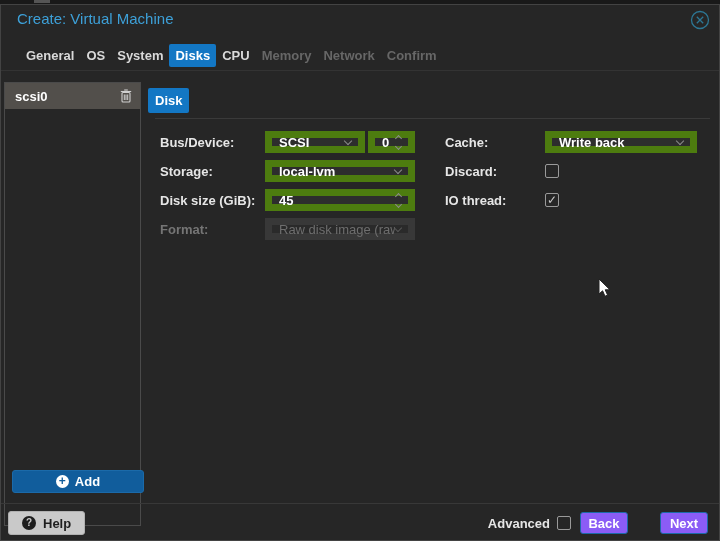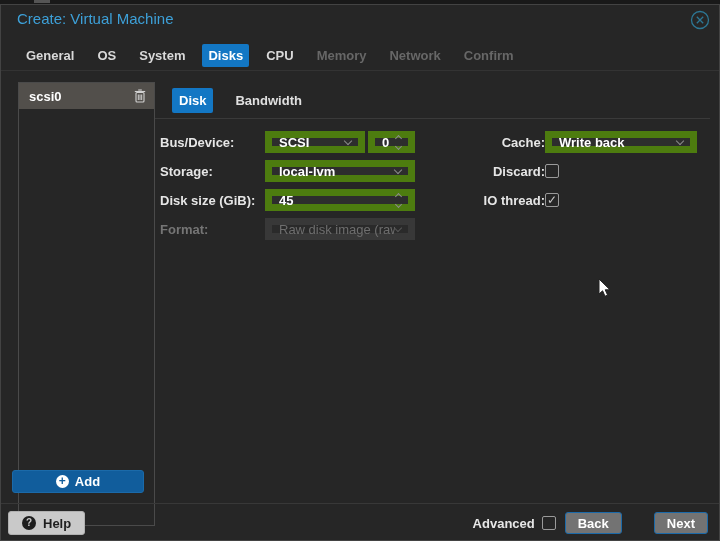--- a/index.html
+++ b/index.html
@@ -6,43 +6,43 @@
   body { font-family:"Liberation Sans", sans-serif; }
   .screen { position:relative; width:720px; height:541px; background:#191919; overflow:hidden; }
 
   .artifact { position:absolute; left:34px; top:0; width:16px; height:3px; background:#555; }
 
   .dialog-bg { position:absolute; left:0; right:0; top:4px; bottom:0; background:#262626; border:1px solid #434343; }
 
   .title { position:absolute; left:17px; top:10px; font-size:15px; color:#3da0d8; }
   .close-btn { position:absolute; right:10px; top:10px; width:20px; height:20px; cursor:pointer; }
 
-  .tabs { position:absolute; left:20px; top:44px; display:flex; gap:11px; align-items:center;justify-content:center; }
+  .tabs { position:absolute; left:20px; top:44px; display:flex; align-items:center;justify-content:center; }
   .tab { font-size:13px; font-weight:600; color:#d9d9d9; padding:4px 6px; border-radius:2px; cursor:pointer; }
   .tab.active { background:#1377c4; color:#fff; }
   .tab.disabled { color:#676767; }
   .tab-divider { position:absolute; left:1px; right:1px; top:70px; height:1px; background:#333; }
 
-  .sidebar { position:absolute; left:18px; top:82px; width:137px; height:444px; border:1px solid #4a4a4a; background:#262626; }
+  .sidebar { position:absolute; left:4px; top:82px; width:137px; height:444px; border:1px solid #4a4a4a; background:#262626; }
   .sidebar-item { height:26px; background:#524f4b; display:flex; align-items:center; justify-content:space-between; padding:0 8px 0 10px; color:#fff; font-size:13px; font-weight:600; cursor:pointer; }
   .trash { width:12px; height:14px; cursor:pointer; }
 
   .add-btn { position:absolute; left:12px; top:470px; width:132px; height:23px; background:#115d9c; border:1px solid #1b6aa9; border-radius:3px; color:#fff; font-size:13px; font-weight:600; display:flex; align-items:center; justify-content:center; gap:6px; cursor:pointer; }
   .plus-circle { width:13px; height:13px; border-radius:50%; background:#fff; color:#115d9c; font-size:12px; font-weight:700; line-height:13px; text-align:center; }
 
-  .subtabs { position:absolute; left:172px; top:88px; display:flex; gap:15px; align-items:center;justify-content:flex-end; }
+  .subtabs { position:absolute; left:148px; top:88px; display:flex; gap:26px; align-items:center;justify-content:flex-end; }
   .subtab { font-size:13px; font-weight:600; color:#e0e0e0; padding:5px 7px; border-radius:2px; cursor:pointer; }
   .subtab.active { background:#1377c4; color:#fff; }
   .subtab-divider { position:absolute; left:155px; right:10px; top:118px; height:1px; background:#3a3a3a; }
 
   .form-left { position:absolute; left:160px; top:131px; width:256px; }
   .form-right { position:absolute; left:445px; top:131px; width:252px; }
   .frow { display:flex; align-items:center; height:22px; margin-bottom:7px; }
   .flabel { width:105px; font-size:13px; font-weight:600; color:#e6e6e6; }
-  .form-right .flabel { width:100px;text-align:right; }
+  .form-right .flabel { width:100px; }
   .flabel.disabled { color:#757575; }
 
   .field { background:#2d2d2d; border:7px solid #4d7c0f; height:22px; display:flex; align-items:center; padding:0 7px; color:#fff; font-size:13px; font-weight:600; }
   .field.w150 { width:150px; }
   .field.w152 { width:152px; }
   .field.disabled { background:#2a2a2a; border-color:#383838; color:#6e6e6e; font-weight:400; }
   .static-val { font-size:13px; font-weight:600; color:#fff; }
 
   .caret-down { width:6px; height:6px; border-right:1.5px solid #8b8b8b; border-bottom:1.5px solid #8b8b8b; transform:rotate(45deg); margin-left:auto; margin-bottom:3px; }
   .field.disabled .caret-down { border-color:#555; }
@@ -53,21 +53,21 @@
   .spin-down { width:5px; height:5px; border-right:1.5px solid #8b8b8b; border-bottom:1.5px solid #8b8b8b; transform:rotate(45deg); }
 
   .checkbox { width:14px; height:14px; border:1px solid #9a9a9a; border-radius:2px; background:transparent; display:flex; align-items:center; justify-content:center; color:#c4c4c4; font-size:12px; line-height:12px; cursor:pointer; }
 
   .footer-divider { position:absolute; left:1px; right:1px; top:503px; height:1px; background:#383838; }
   .help-btn { position:absolute; left:8px; top:511px; height:24px; padding:0 13px; background:#c9c9c9; border:1px solid #b0b0b0; border-radius:3px; display:flex; align-items:center; gap:7px; color:#1e1e1e; font-size:13px; font-weight:600; cursor:pointer; }
   .q-circle { width:14px; height:14px; border-radius:50%; background:#1e1e1e; color:#c9c9c9; font-size:10px; font-weight:700; line-height:14px; text-align:center; }
 
   .footer-right { position:absolute; right:12px; top:512px; display:flex; align-items:center; height:22px; }
   .adv-label { font-size:13px; font-weight:600; color:#e6e6e6; margin-right:7px; }
-  .btn { height:22px; min-width:48px; padding:0 12px; background:#737373; border:1px solid #1b6aa9; border-radius:3px; color:#fff; font-size:13px; font-weight:600; display:flex; align-items:center; justify-content:center; cursor:pointer; }
+  .btn { height:22px; min-width:48px; padding:0 3px; background:#8b5cf6; border:1px solid #1b6aa9; border-radius:3px; color:#fff; font-size:13px; font-weight:600; display:flex; align-items:center; justify-content:center; cursor:pointer; }
   .back-btn { margin-left:9px; }
   .next-btn { margin-left:32px;text-align:center; }
 
   .cursor { position:absolute; left:598px; top:278px; pointer-events:none; }
 </style>
 </head>
 <body>
 
 <div class="screen">
   <div class="artifact"></div>
@@ -108,21 +108,20 @@
     </div>
   </div>
 
   <div class="add-btn">
     <span class="plus-circle">+</span>
     <span>Add</span>
   </div>
 
   <div class="subtabs">
     <div class="subtab active">Disk</div>
-    <div class="subtab">Bandwidth</div>
   </div>
   <div class="subtab-divider"></div>
 
   <div class="form-left">
 
     <div class="frow">
       <span class="flabel">Bus/Device:</span>
       <div class="field" style="width:100px;">
         <span>SCSI</span>
         <span class="caret-down"></span>

